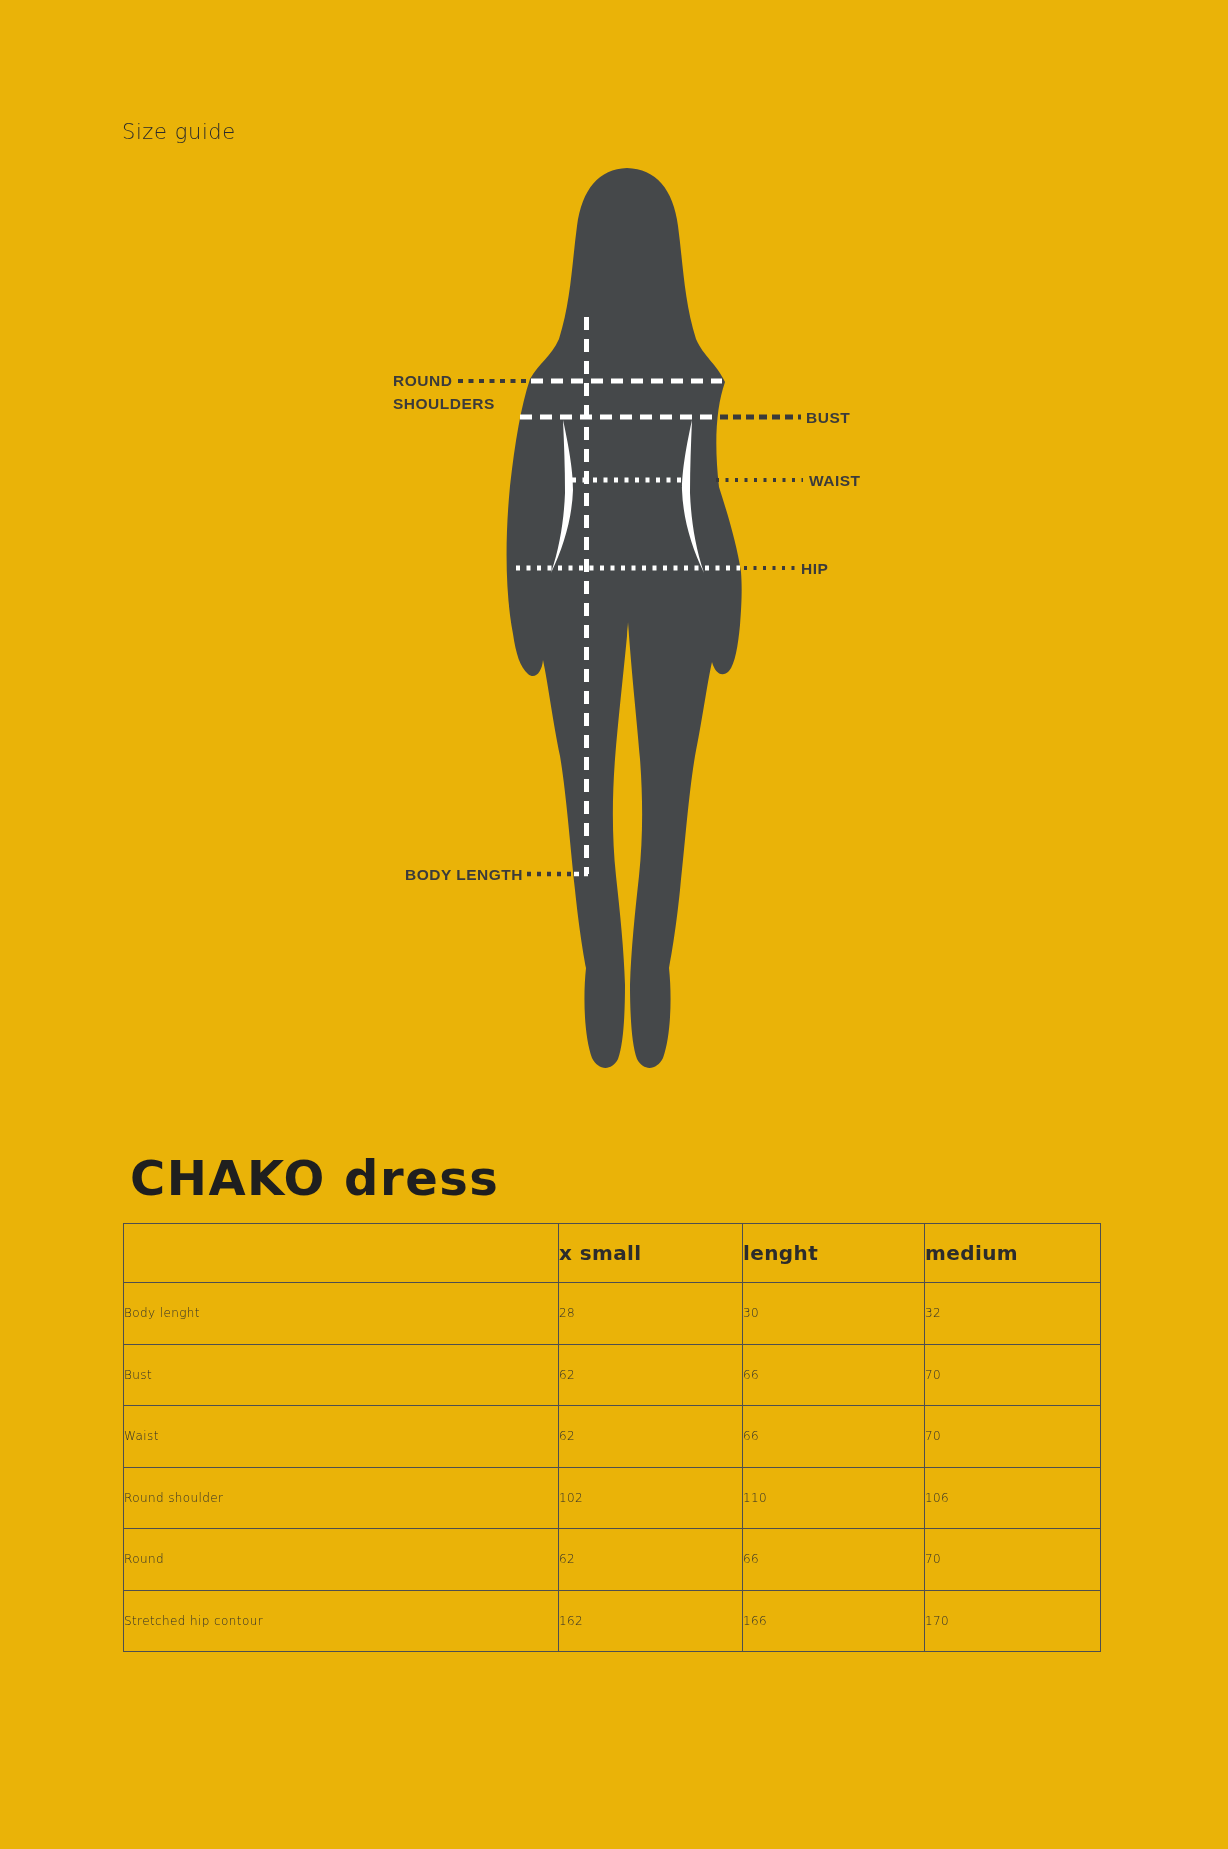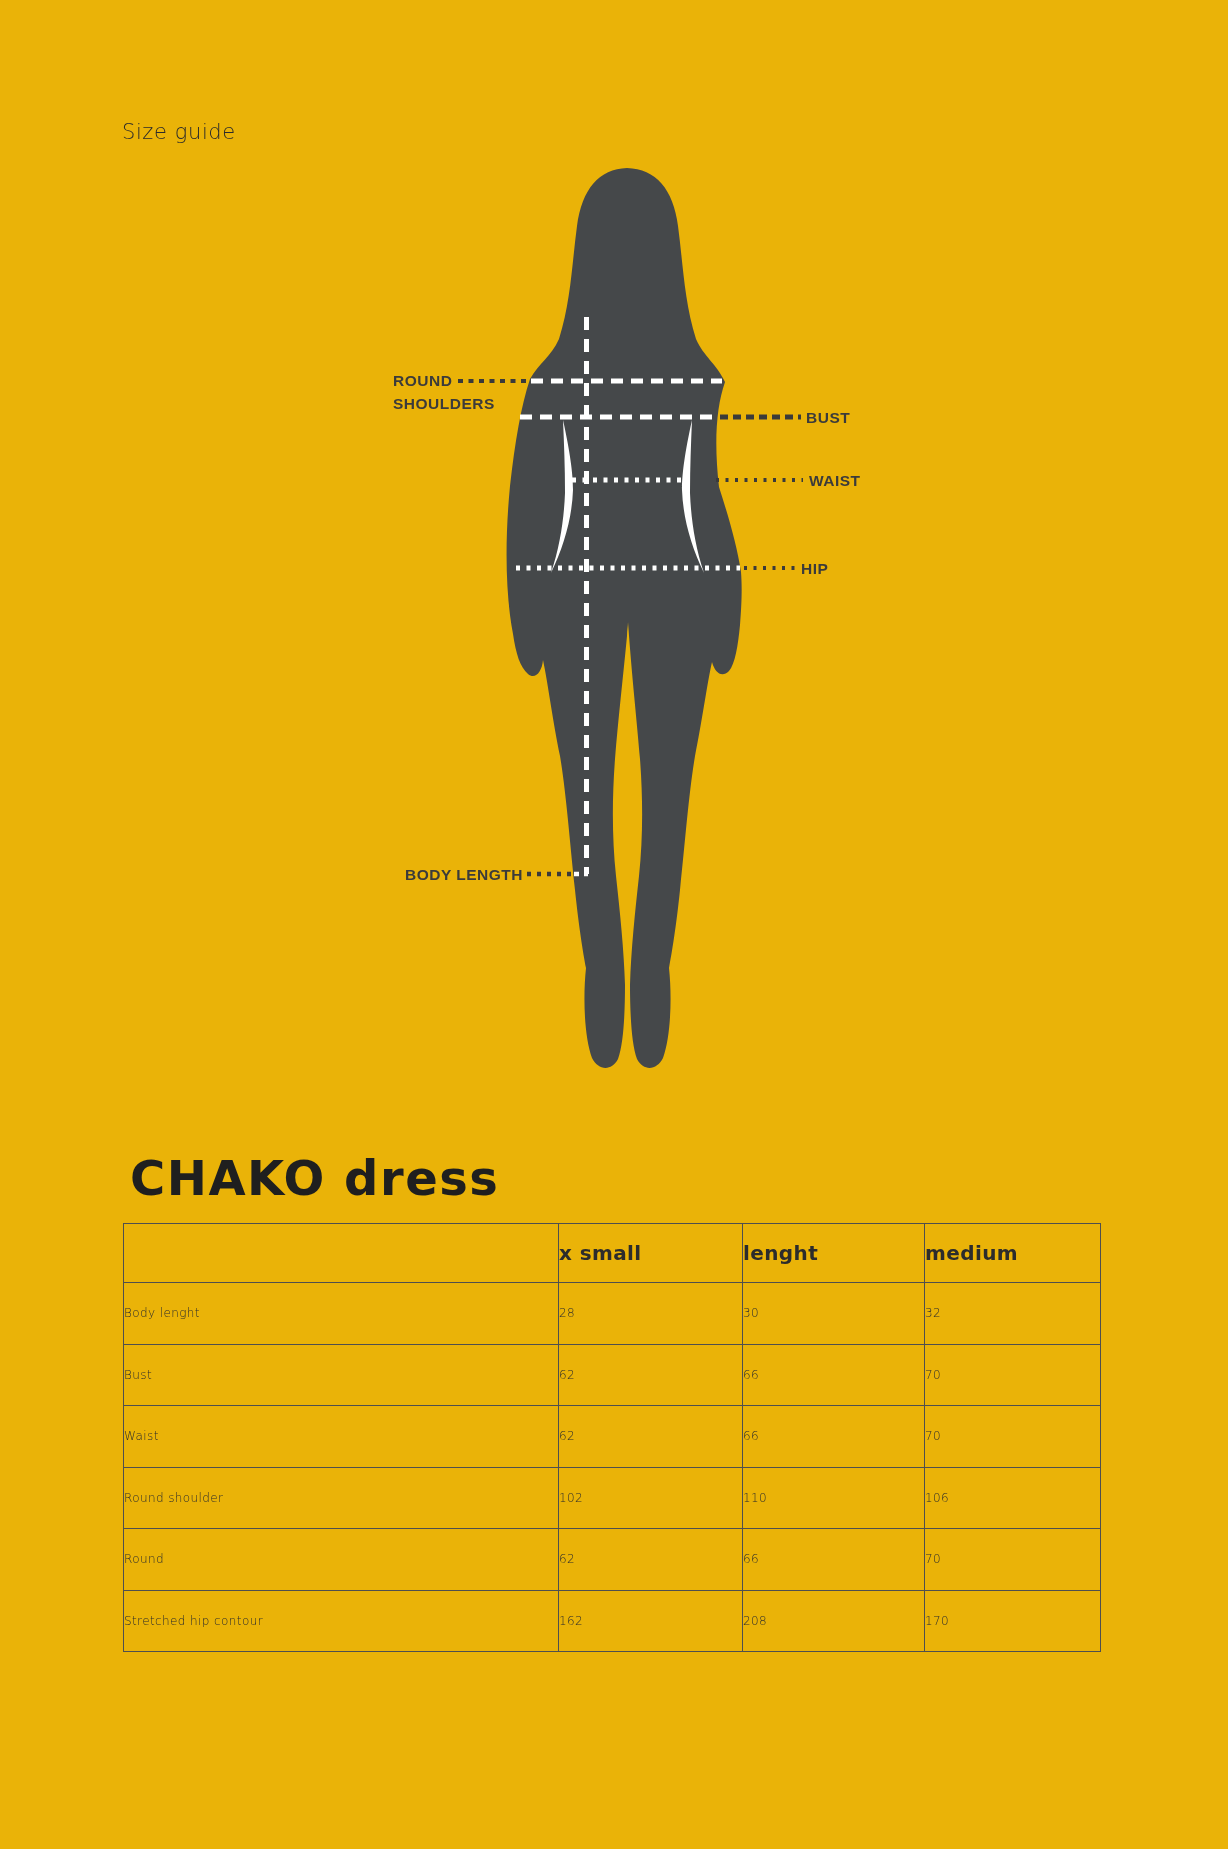--- a/index.html
+++ b/index.html
@@ -184,19 +184,19 @@
     </tr>
     <tr class="st-row">
       <td>Round</td>
       <td>62</td>
       <td>66</td>
       <td>70</td>
     </tr>
     <tr class="st-row">
       <td>Stretched hip contour</td>
       <td>162</td>
-      <td>208</td>
+      <td>166</td>
       <td>170</td>
     </tr>
   </tbody>
     </table>
 
 </div>
 
 </body></html>

